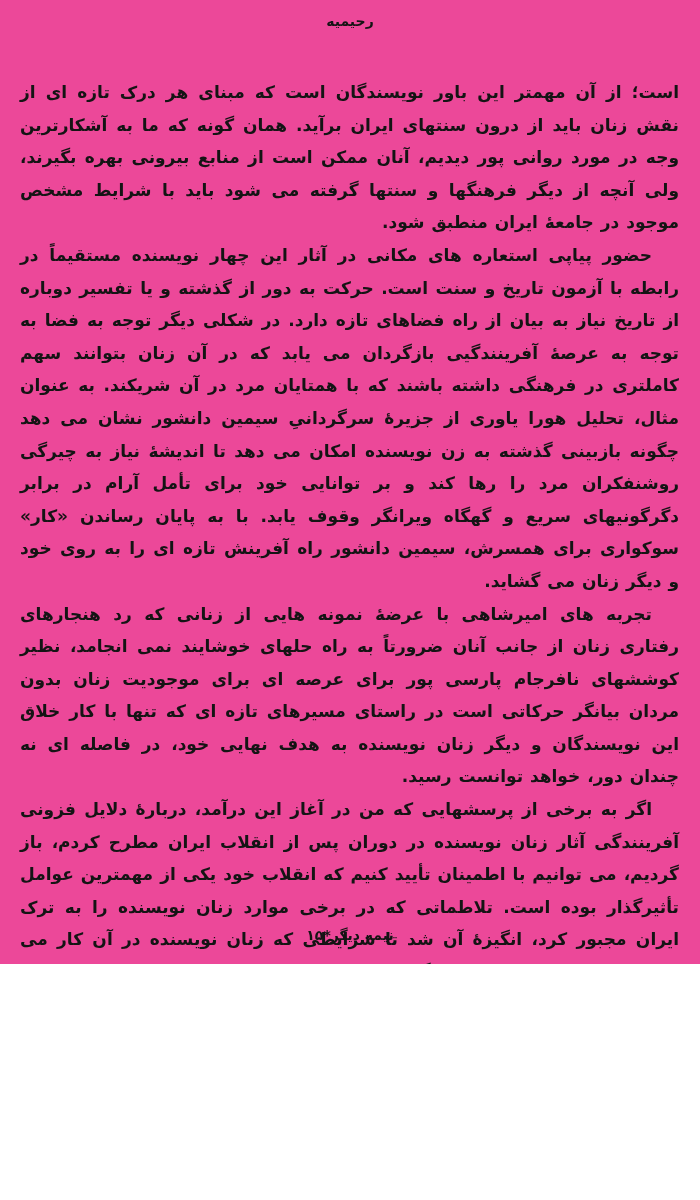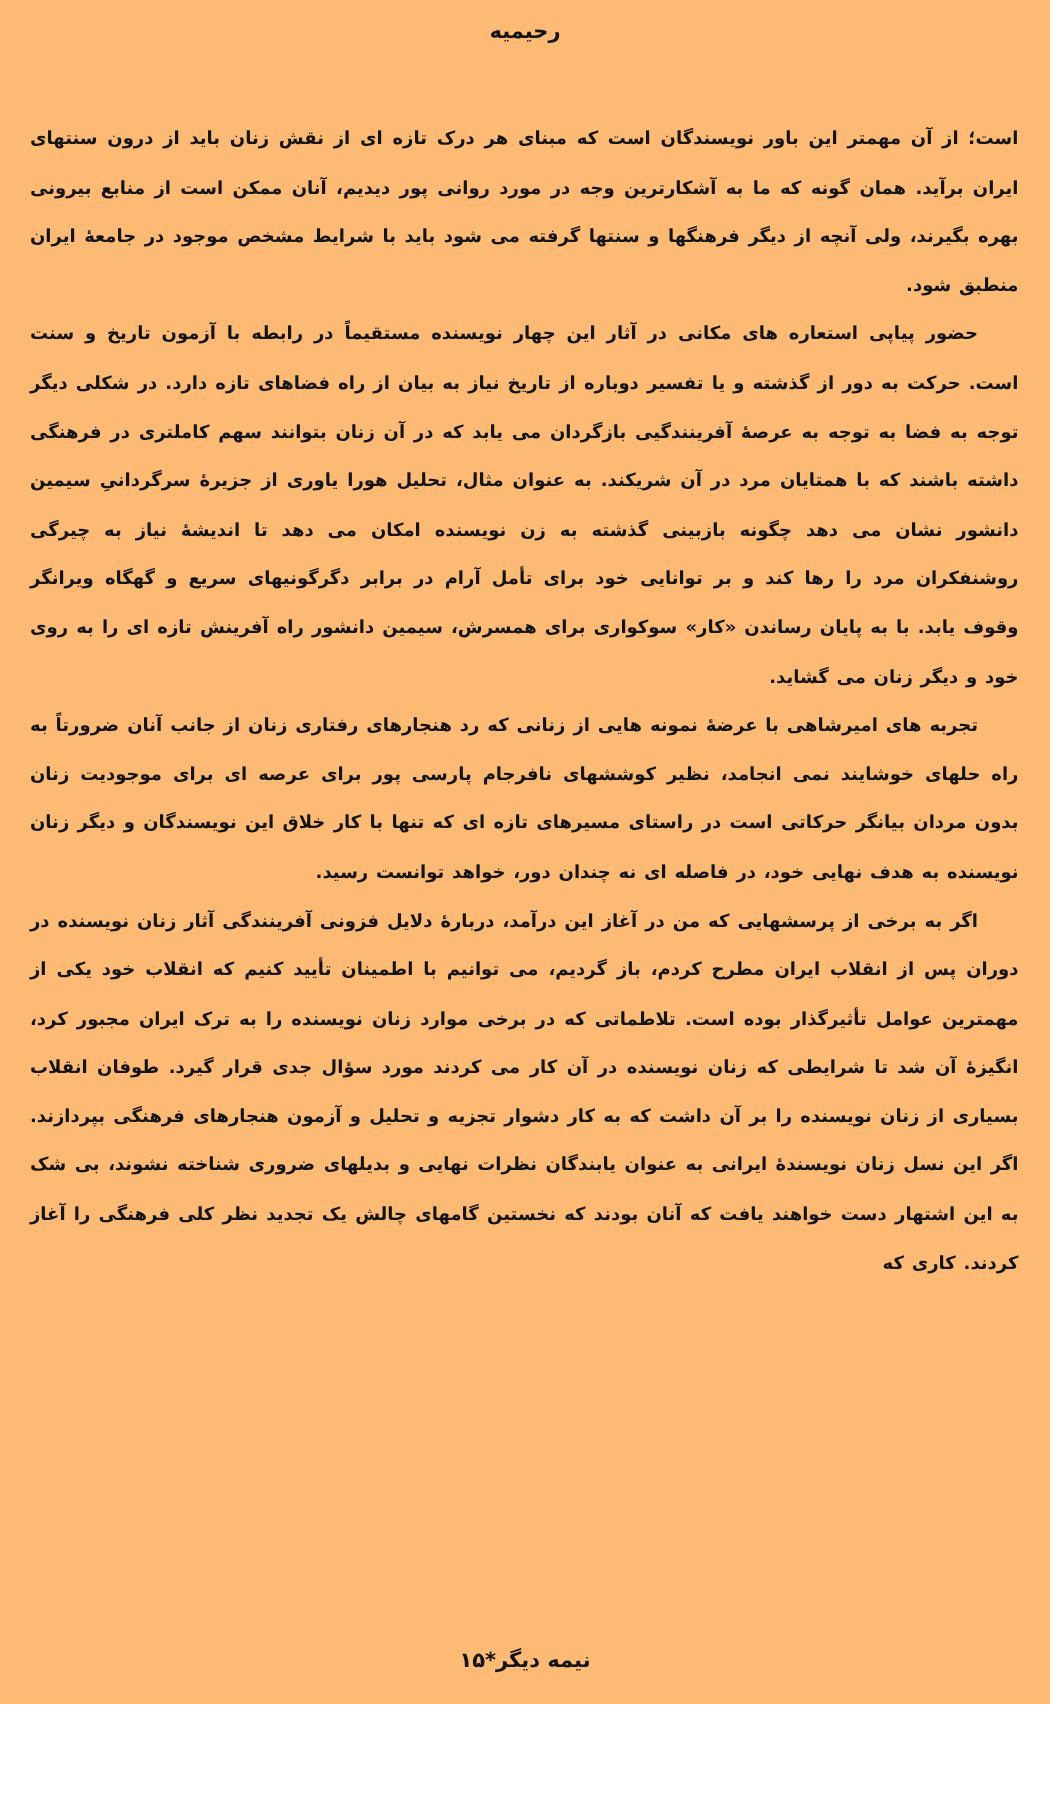--- a/index.html
+++ b/index.html
@@ -3,43 +3,43 @@
 <meta charset="utf-8">
 <style>
   html, body {
     margin: 0;
     padding: 0;
     background: #ffffff;
   }
   .page {
     position: relative;
     width: 700px;
-    height: 1136px;
-    background: #fdba74;
+    height: 964px;
+    background: #ec4899;
     color: #141414;
     direction: rtl;
     font-family: "DejaVu Sans", sans-serif;
     overflow: hidden;
   }
   .running-header {
     position: absolute;
     top: 13px;
     left: 0;
     right: 0;
     text-align: center;
     font-size: 14px;
     font-weight: bold;
     letter-spacing: 0.5px;
   }
   .body-text {
     position: absolute;
     top: 76px;
     right: 21px;
     left: 20px;
-    font-size: 12px;
+    font-size: 17px;
     font-weight: bold;
     line-height: 32.6px;
     text-align: justify;
     text-justify: inter-word;
     word-spacing: 1px;
   }
   .para {
     margin: 0;
     padding: 0;
   }

